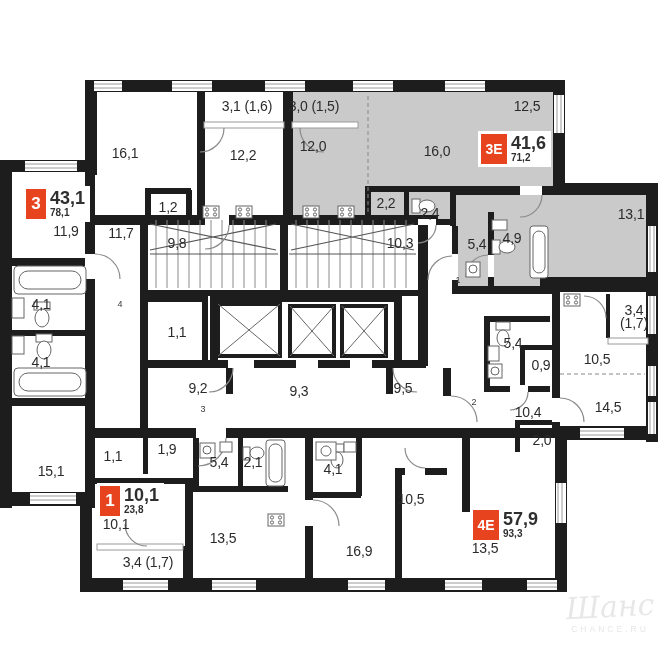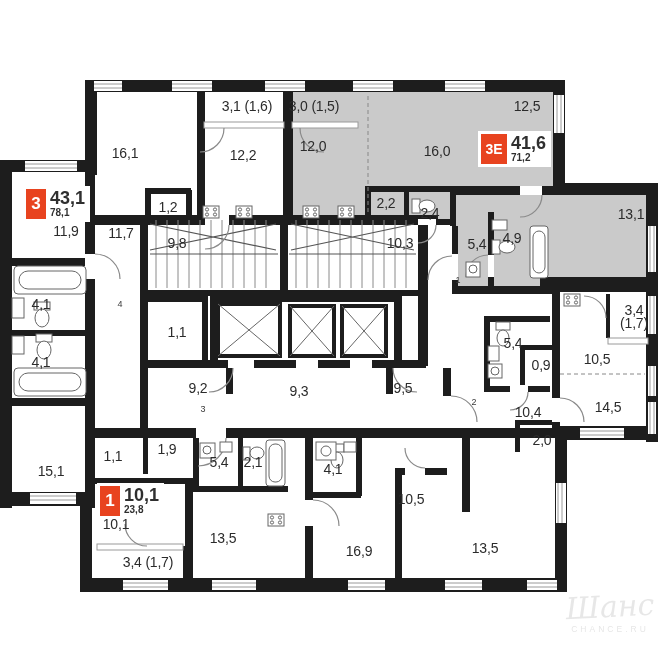--- a/index.html
+++ b/index.html
@@ -323,19 +323,26 @@
     <span class="tv-bot">71,2</span>
   </div>
 </div>
 <div class="tag" style="left:98px;top:484px">
   <div class="tagbox tb-sm">1</div>
   <div class="tagvals">
     <span class="tv-top">10,1</span>
     <span class="tv-bot">23,8</span>
   </div>
 </div>
+<div class="tag" style="left:471px;top:508px">
+  <div class="tagbox tb-lg">4Е</div>
+  <div class="tagvals">
+    <span class="tv-top">57,9</span>
+    <span class="tv-bot">93,3</span>
+  </div>
+</div>
 
 <div class="wm">
   <div class="wm-script">Шанс</div>
   <div class="wm-cap">CHANCE.RU</div>
 </div>
 
 </div>
 
 </body></html>

